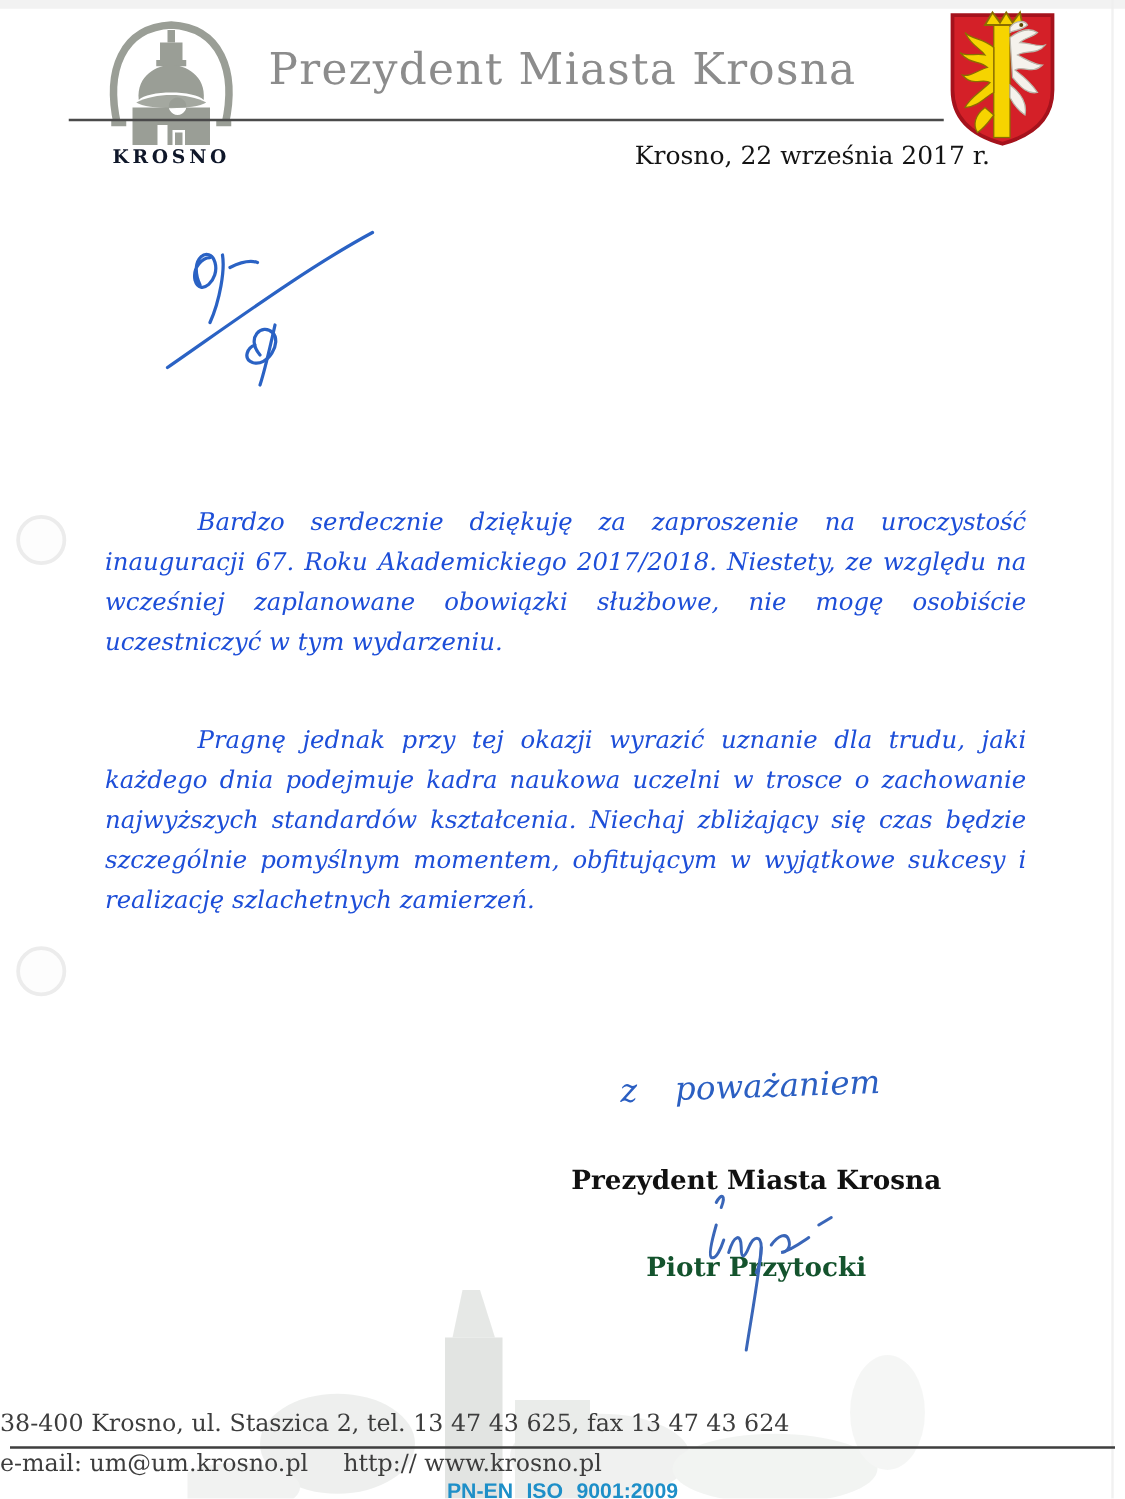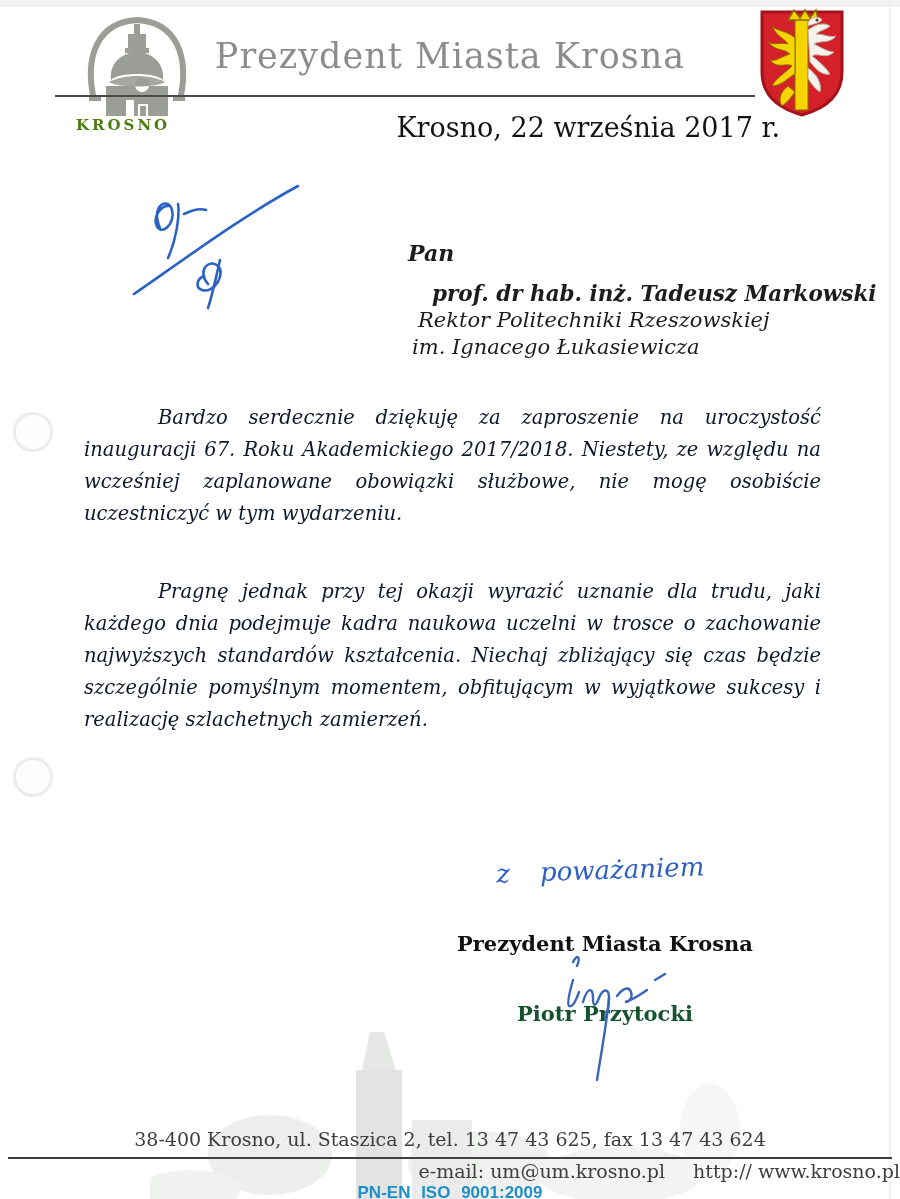--- a/index.html
+++ b/index.html
@@ -7,80 +7,80 @@
     position:relative;
     width:900px;height:1199px;
     background:#ffffff;
     overflow:hidden;
     font-family:"DejaVu Serif", serif;
     color:#1c1c1c;
   }
   
   .logo{position:absolute;left:76px;top:8px;width:122px;height:128px;}
   .logo-caption{
-    position:absolute;left:0;right:0;bottom:2px;
+    position:absolute;left:0;right:0;bottom:2px;text-align:center;
     font-family:"DejaVu Serif",serif;font-weight:bold;font-size:15px;
-    letter-spacing:3px;color:#4d7c0f;
+    letter-spacing:3px;color:#0f172a;
   }
   .header-title{
     position:absolute;left:0;top:36px;width:100%;text-align:center;
     font-size:35px;color:#8c8c8c;letter-spacing:1px;
   }
   .header-rule{
     position:absolute;left:55px;top:95px;width:700px;height:2px;
     background:#4a4a4a;
   }
   .crest{position:absolute;left:758px;top:8px;width:88px;height:110px;}
   .dateline{
-    position:absolute;top:112px;right:120px;
-    font-size:27px;color:#141414;
+    position:absolute;top:112px;right:108px;
+    font-size:20px;color:#141414;
   }
   
   .initials{position:absolute;left:116px;top:166px;width:205px;height:150px;}
   .closing-hand{
     position:absolute;left:496px;top:855px;
     font-style:italic;font-size:26px;color:#2b5fc2;
     transform:rotate(-2deg);word-spacing:22px;white-space:nowrap;
   }
   .sig-scribble{position:absolute;left:543px;top:950px;width:165px;height:135px;z-index:3;}
   
   .recipient{position:absolute;left:408px;top:240px;line-height:26.5px;}
   .recipient .salutation{font-weight:bold;font-style:italic;font-size:22px;margin-bottom:12px;}
   .recipient .name{font-weight:bold;font-style:italic;font-size:21.5px;margin-left:24px;margin-top:14px;}
   .recipient .line2{font-style:italic;font-size:21px;margin-left:10px;}
   .recipient .line3{font-style:italic;font-size:21px;margin-left:4px;}
   
   .letter-body{position:absolute;left:84px;top:402px;width:737px;}
   .letter-body p{
     margin:0 0 15px 0;
     font-style:italic;font-size:19.5px;line-height:32px;
-    text-align:justify;text-indent:74px;color:#0f172a;
+    text-align:justify;text-indent:74px;color:#1d4ed8;
   }
   .letter-body p.gap{margin-top:46px;}
   
   .signer-title{
     position:absolute;left:455px;top:931px;width:300px;text-align:center;
     font-weight:bold;font-size:21px;color:#111;z-index:2;
   }
   .signer-name{
     position:absolute;left:455px;top:1001px;width:300px;text-align:center;
     font-weight:bold;font-size:21px;color:#14532d;z-index:2;
   }
   
   .watermark{position:absolute;left:150px;top:1030px;width:600px;height:169px;z-index:0;}
   .footer-address{
-    position:absolute;top:1128px;left:0;width:100%;text-align:center;
+    position:absolute;top:1128px;left:0;width:100%;text-align:left;
     font-size:19px;color:#3d3d3d;z-index:2;
   }
   .footer-rule{
     position:absolute;top:1157px;left:8px;width:884px;height:1.5px;
     background:#3f3f3f;z-index:2;
   }
   .footer-contact{
-    position:absolute;top:1160px;left:0;width:100%;text-align:right;
+    position:absolute;top:1160px;left:0;width:100%;text-align:left;
     font-size:19px;color:#3d3d3d;z-index:2;
   }
   .footer-contact .email{margin-right:28px;}
   .footer-iso{
     position:absolute;top:1183px;left:0;width:100%;text-align:center;
     font-family:"Liberation Sans",sans-serif;font-weight:bold;
     font-size:17px;color:#1e8fc8;z-index:2;word-spacing:6px;
   }
   
   .hole{
@@ -154,26 +154,20 @@
         <path d="M18,128 C70,92 130,48 182,20"></path>
         <path d="M44,62 C34,40 52,30 56,44 C60,58 44,72 40,58 C38,48 46,40 52,40"></path>
         <path d="M62,38 C64,50 60,74 52,92"></path>
         <path d="M68,48 C76,44 84,42 90,44"></path>
         <path d="M92,118 C80,104 94,92 102,100 C110,108 98,128 86,124 C78,121 82,112 88,110"></path>
         <path d="M104,94 C100,112 96,130 92,142"></path>
       </g>
     </svg>
   </div>
 
-  <div class="recipient">
-    <div class="salutation">Pan</div>
-    <div class="name">prof. dr hab. inż. Tadeusz Markowski</div>
-    <div class="line2">Rektor Politechniki Rzeszowskiej</div>
-    <div class="line3">im. Ignacego Łukasiewicza</div>
-  </div>
 
   <div class="letter-body">
     <p>Bardzo serdecznie dziękuję za zaproszenie na uroczystość inauguracji 67. Roku Akademickiego 2017/2018. Niestety, ze względu na wcześniej zaplanowane obowiązki służbowe, nie mogę osobiście uczestniczyć w tym wydarzeniu.</p>
     <p class="gap">Pragnę jednak przy tej okazji wyrazić uznanie dla trudu, jaki każdego dnia podejmuje kadra naukowa uczelni w trosce o zachowanie najwyższych standardów kształcenia. Niechaj zbliżający się czas będzie szczególnie pomyślnym momentem, obfitującym w wyjątkowe sukcesy i realizację szlachetnych zamierzeń.</p>
   </div>
 
   <div class="closing-hand">z poważaniem</div>
 
   <div class="signer-title">Prezydent Miasta Krosna</div>
 

